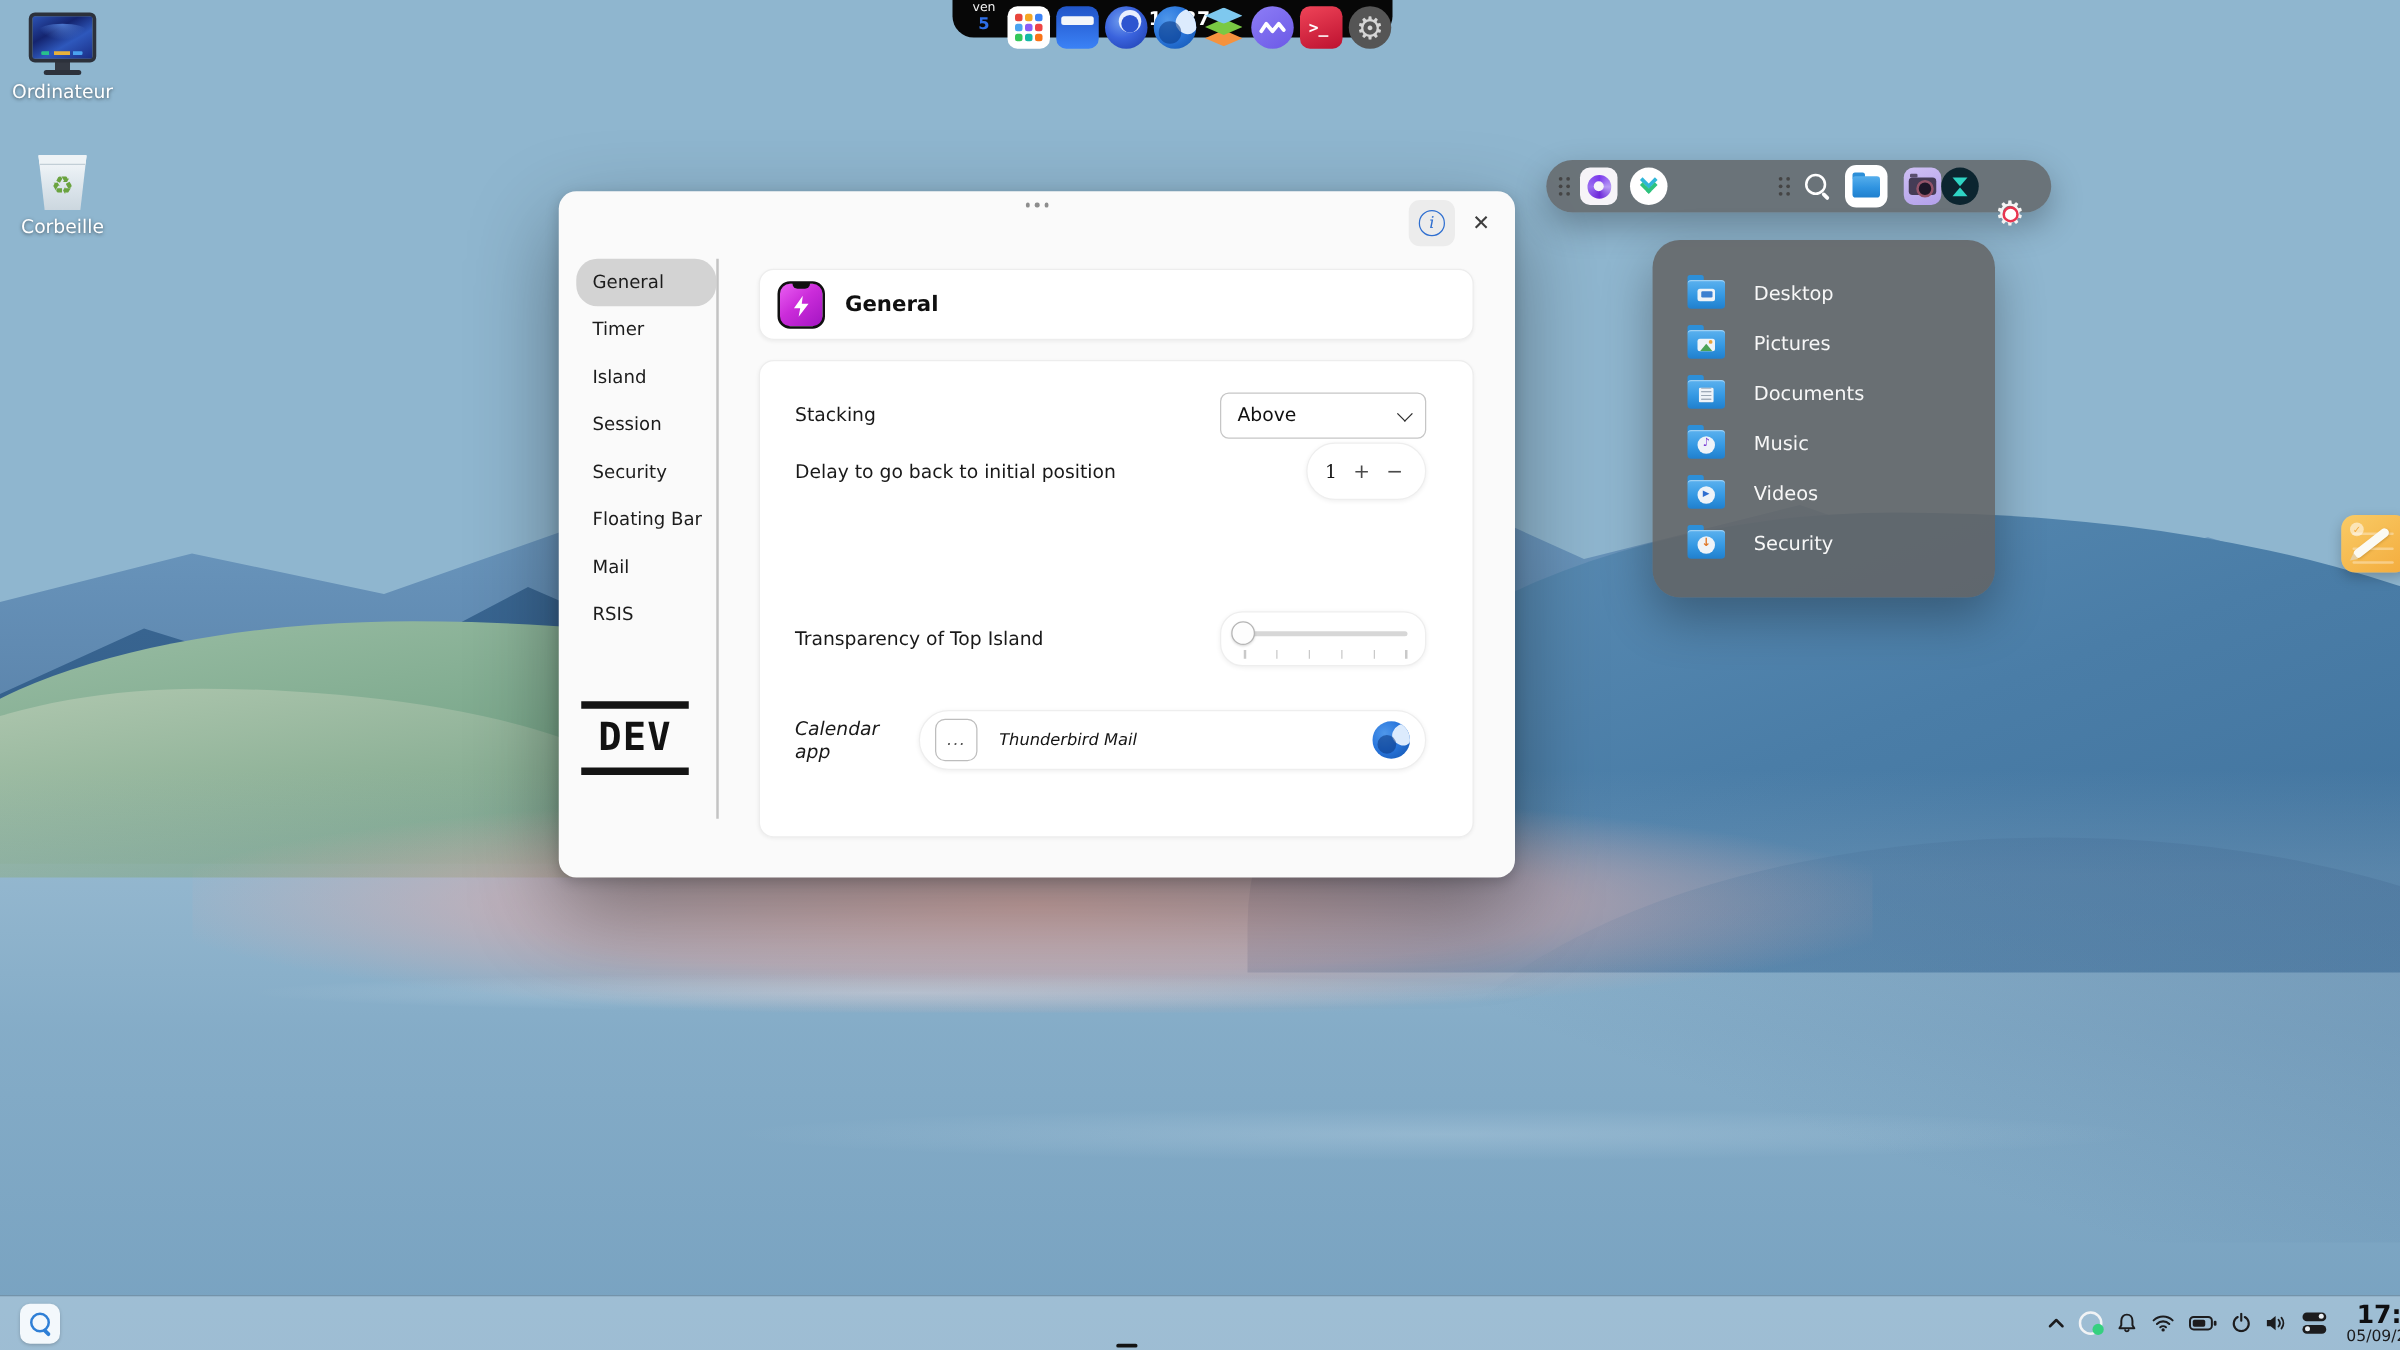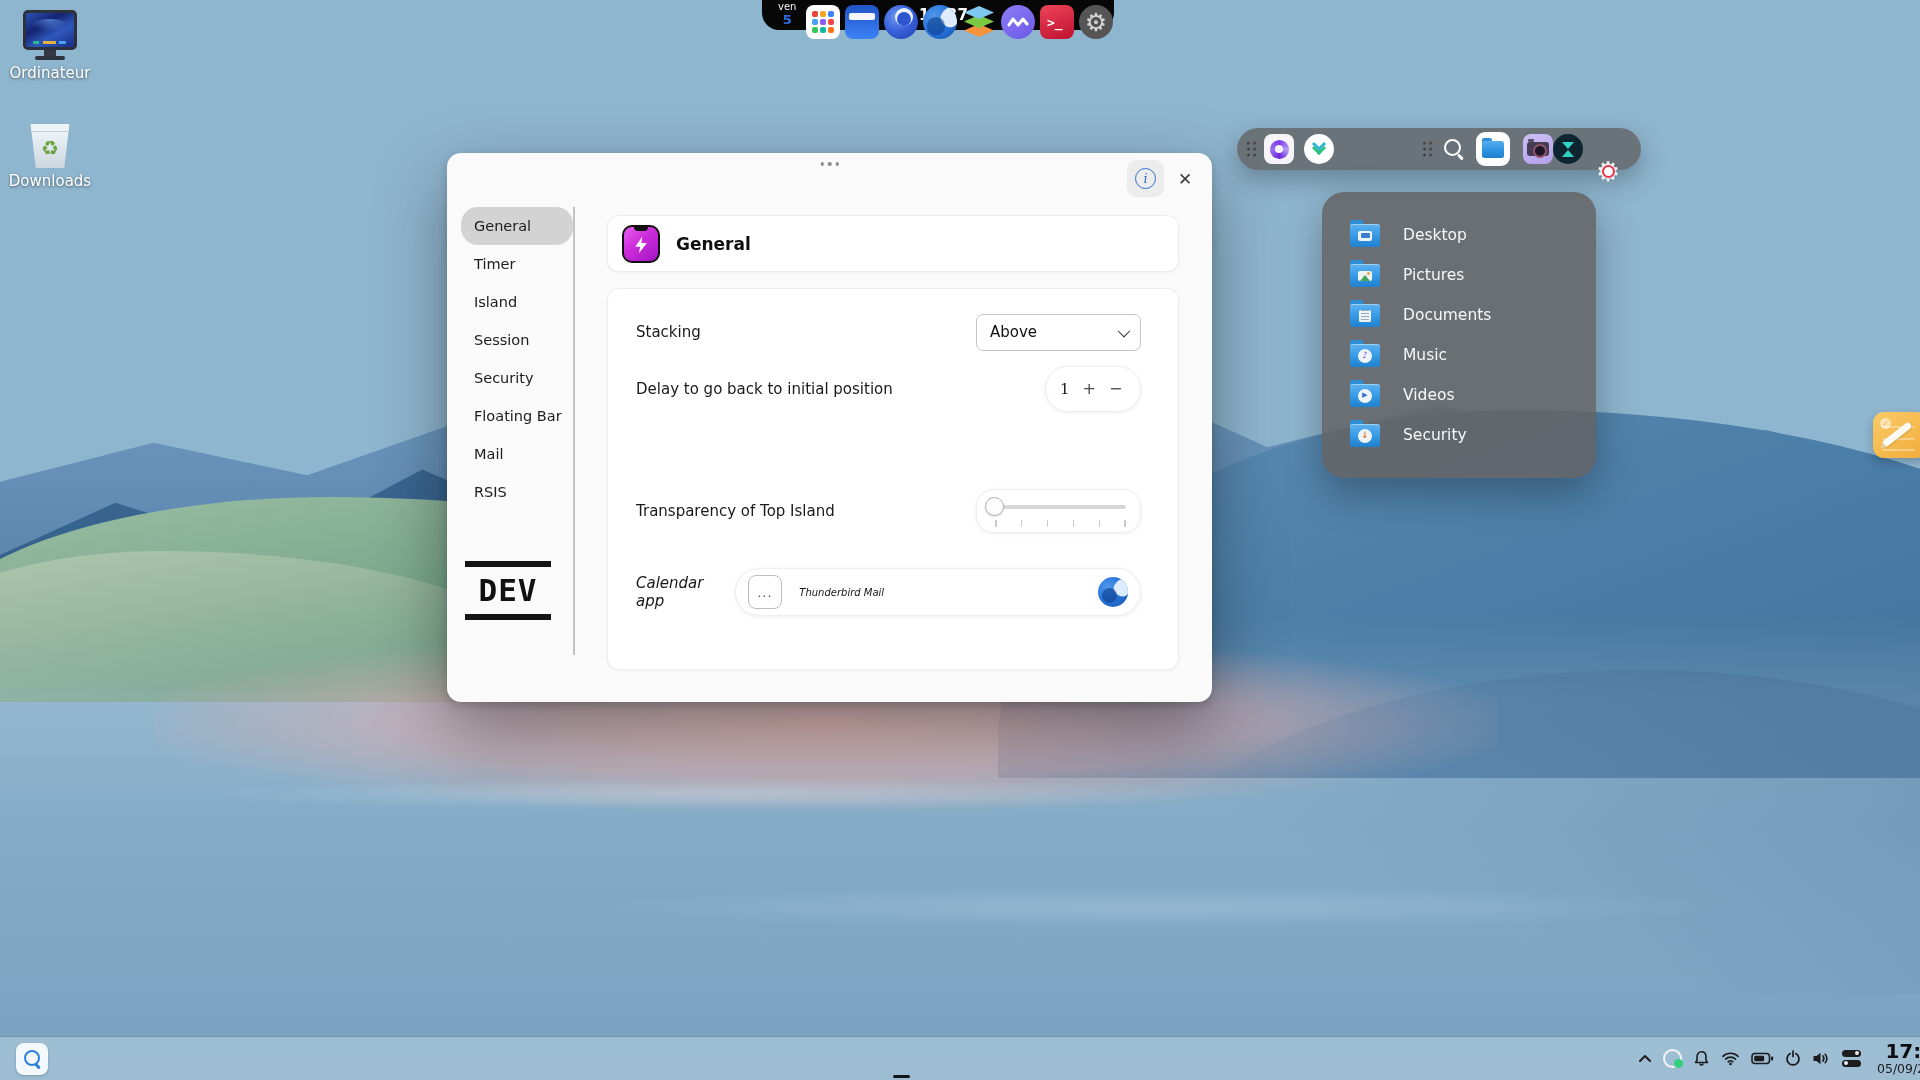--- a/index.html
+++ b/index.html
@@ -62,41 +62,41 @@
   #page-header { left:160px; top:62px; width:572px; height:57px; }
   .bolt-icon { position:absolute; left:14px; top:9px; width:38px; height:38px; border-radius:10px; background:linear-gradient(140deg,#ea5ff2 0%,#cb2cda 45%,#a315c2 100%); border:2.5px solid #101010; }
   .bolt-icon::before { content:""; position:absolute; top:-1px; left:50%; transform:translateX(-50%); width:14px; height:5px; background:#101010; border-radius:0 0 4px 4px; }
   .bolt-icon svg { position:absolute; left:50%; top:52%; transform:translate(-50%,-50%); }
   .page-title { position:absolute; left:68px; top:50%; transform:translateY(-50%); font-size:17px; font-weight:bold; color:#101010; }
 
   #settings-card { left:160px; top:135px; width:572px; height:382px; }
   .row { position:absolute; left:28px; right:37px; display:flex; align-items:center; justify-content:space-between; }
   .row-label { font-size:15px; color:#191919; }
   #row-stacking { top:15px; height:56px; }
-  #row-delay { top:72px; height:56px; }
+  #row-delay { top:60px; height:56px; }
   #row-theme { top:135px; height:56px; }
   #row-transparency { top:192px; height:60px; }
   #row-calendar { top:273px; height:60px;font-style:italic; }
 
   .select-box { width:165px; height:37px; background:#fff; border:1px solid #c6c6c6; border-radius:7px; display:flex; align-items:center; justify-content:space-between; padding:0 13px; font-size:15px; color:#101010; cursor:pointer; }
   .chev { width:9px; height:9px; border-right:1.8px solid #2a2a2a; border-bottom:1.8px solid #2a2a2a; transform:rotate(45deg) translateY(-2px); }
 
   .spinbox { width:96px; height:46px; background:#fff; border:1px solid #eee; border-radius:23px; box-shadow:0 1px 4px rgba(0,0,0,.07); display:flex; align-items:center; padding:0 14px; font-size:15px; color:#1a1a1a; }
   .spin-val { font-family:"DejaVu Serif","Liberation Serif",serif; }
   .spin-btn { margin-left:13px; color:#4a4a4a; font-size:16px; cursor:pointer; line-height:1; }
 
   .slider-card { position:relative; width:165px; height:44px; background:#fff; border:1px solid #eee; border-radius:18px; box-shadow:0 1px 4px rgba(0,0,0,.07); }
   .slider-track { position:absolute; left:16px; right:14px; top:15px; height:4px; background:#d7d7d7; border-radius:2px; }
   .slider-handle { position:absolute; left:8px; top:7px; width:19px; height:19px; background:#fdfdfd; border:1.5px solid #b5b5b5; border-radius:50%; box-shadow:0 1px 2px rgba(0,0,0,.15); cursor:grab; }
   .slider-ticks { position:absolute; left:18px; right:14px; top:30px; display:flex; justify-content:space-between; }
   .slider-ticks i { width:1.5px; height:7px; background:#c9c9c9; }
 
   .app-picker { width:410px; height:48px; background:#fff; border:1px solid #eee; border-radius:24px; box-shadow:0 1px 4px rgba(0,0,0,.07); display:flex; align-items:center; padding:0 12px; }
   .browse-btn { width:34px; height:34px; border:1px solid #bdbdbd; border-radius:8px; color:#555; font-size:13px; letter-spacing:1px; display:flex; align-items:center; justify-content:center; cursor:pointer; }
-  .picker-val { margin-left:17px; font-size:10px; color:#141414; }
+  .picker-val { margin-left:17px; font-size:13px; color:#141414; }
   .tbird { position:relative; width:30px; height:30px; border-radius:50%; background:radial-gradient(circle at 32% 32%,#4f97ea 0%,#2a77dd 45%,#1253ad 100%); overflow:hidden; margin-left:auto; }
   .tbird::before { content:""; position:absolute; left:52%; top:6%; width:52%; height:58%; background:#dcebfd; border-radius:60% 50% 50% 60%/65% 60% 45% 50%; transform:rotate(22deg); }
   .tbird::after { content:""; position:absolute; left:12%; top:36%; width:52%; height:52%; background:rgba(10,55,130,.55); border-radius:50%; }
 
   
   #floating-bar { position:absolute; left:1237px; top:128px; width:404px; height:42px; background:rgba(96,96,96,.78); border-radius:21px; box-shadow:0 10px 26px rgba(0,0,0,.28); }
   .fb { position:absolute; top:50%; transform:translateY(-50%); }
   .drag-dots { display:grid; grid-template-columns:repeat(2,3px); gap:3px; }
   .drag-dots i { width:3px; height:3px; border-radius:50%; background:#454545; }
   .fb-sq { width:30px; height:30px; border-radius:8px; display:flex; align-items:center; justify-content:center; cursor:pointer; }
@@ -213,21 +213,21 @@
       <div class="monitor"></div>
       <div class="monitor-stand"></div>
       <div class="monitor-base"></div>
     </div>
     <div class="cap">Ordinateur</div>
   </div>
   <div class="desk-icon" id="di-trash">
     <div class="trash">
       <span class="recycle">♻</span>
     </div>
-    <div class="cap">Downloads</div>
+    <div class="cap">Corbeille</div>
   </div>
 
   <div id="top-island">
     <div class="isl-date">
       <span class="isl-day">ven</span>
       <span class="isl-num">5</span>
     </div>
     <div class="isl-time">17:37</div>
   </div>
 

